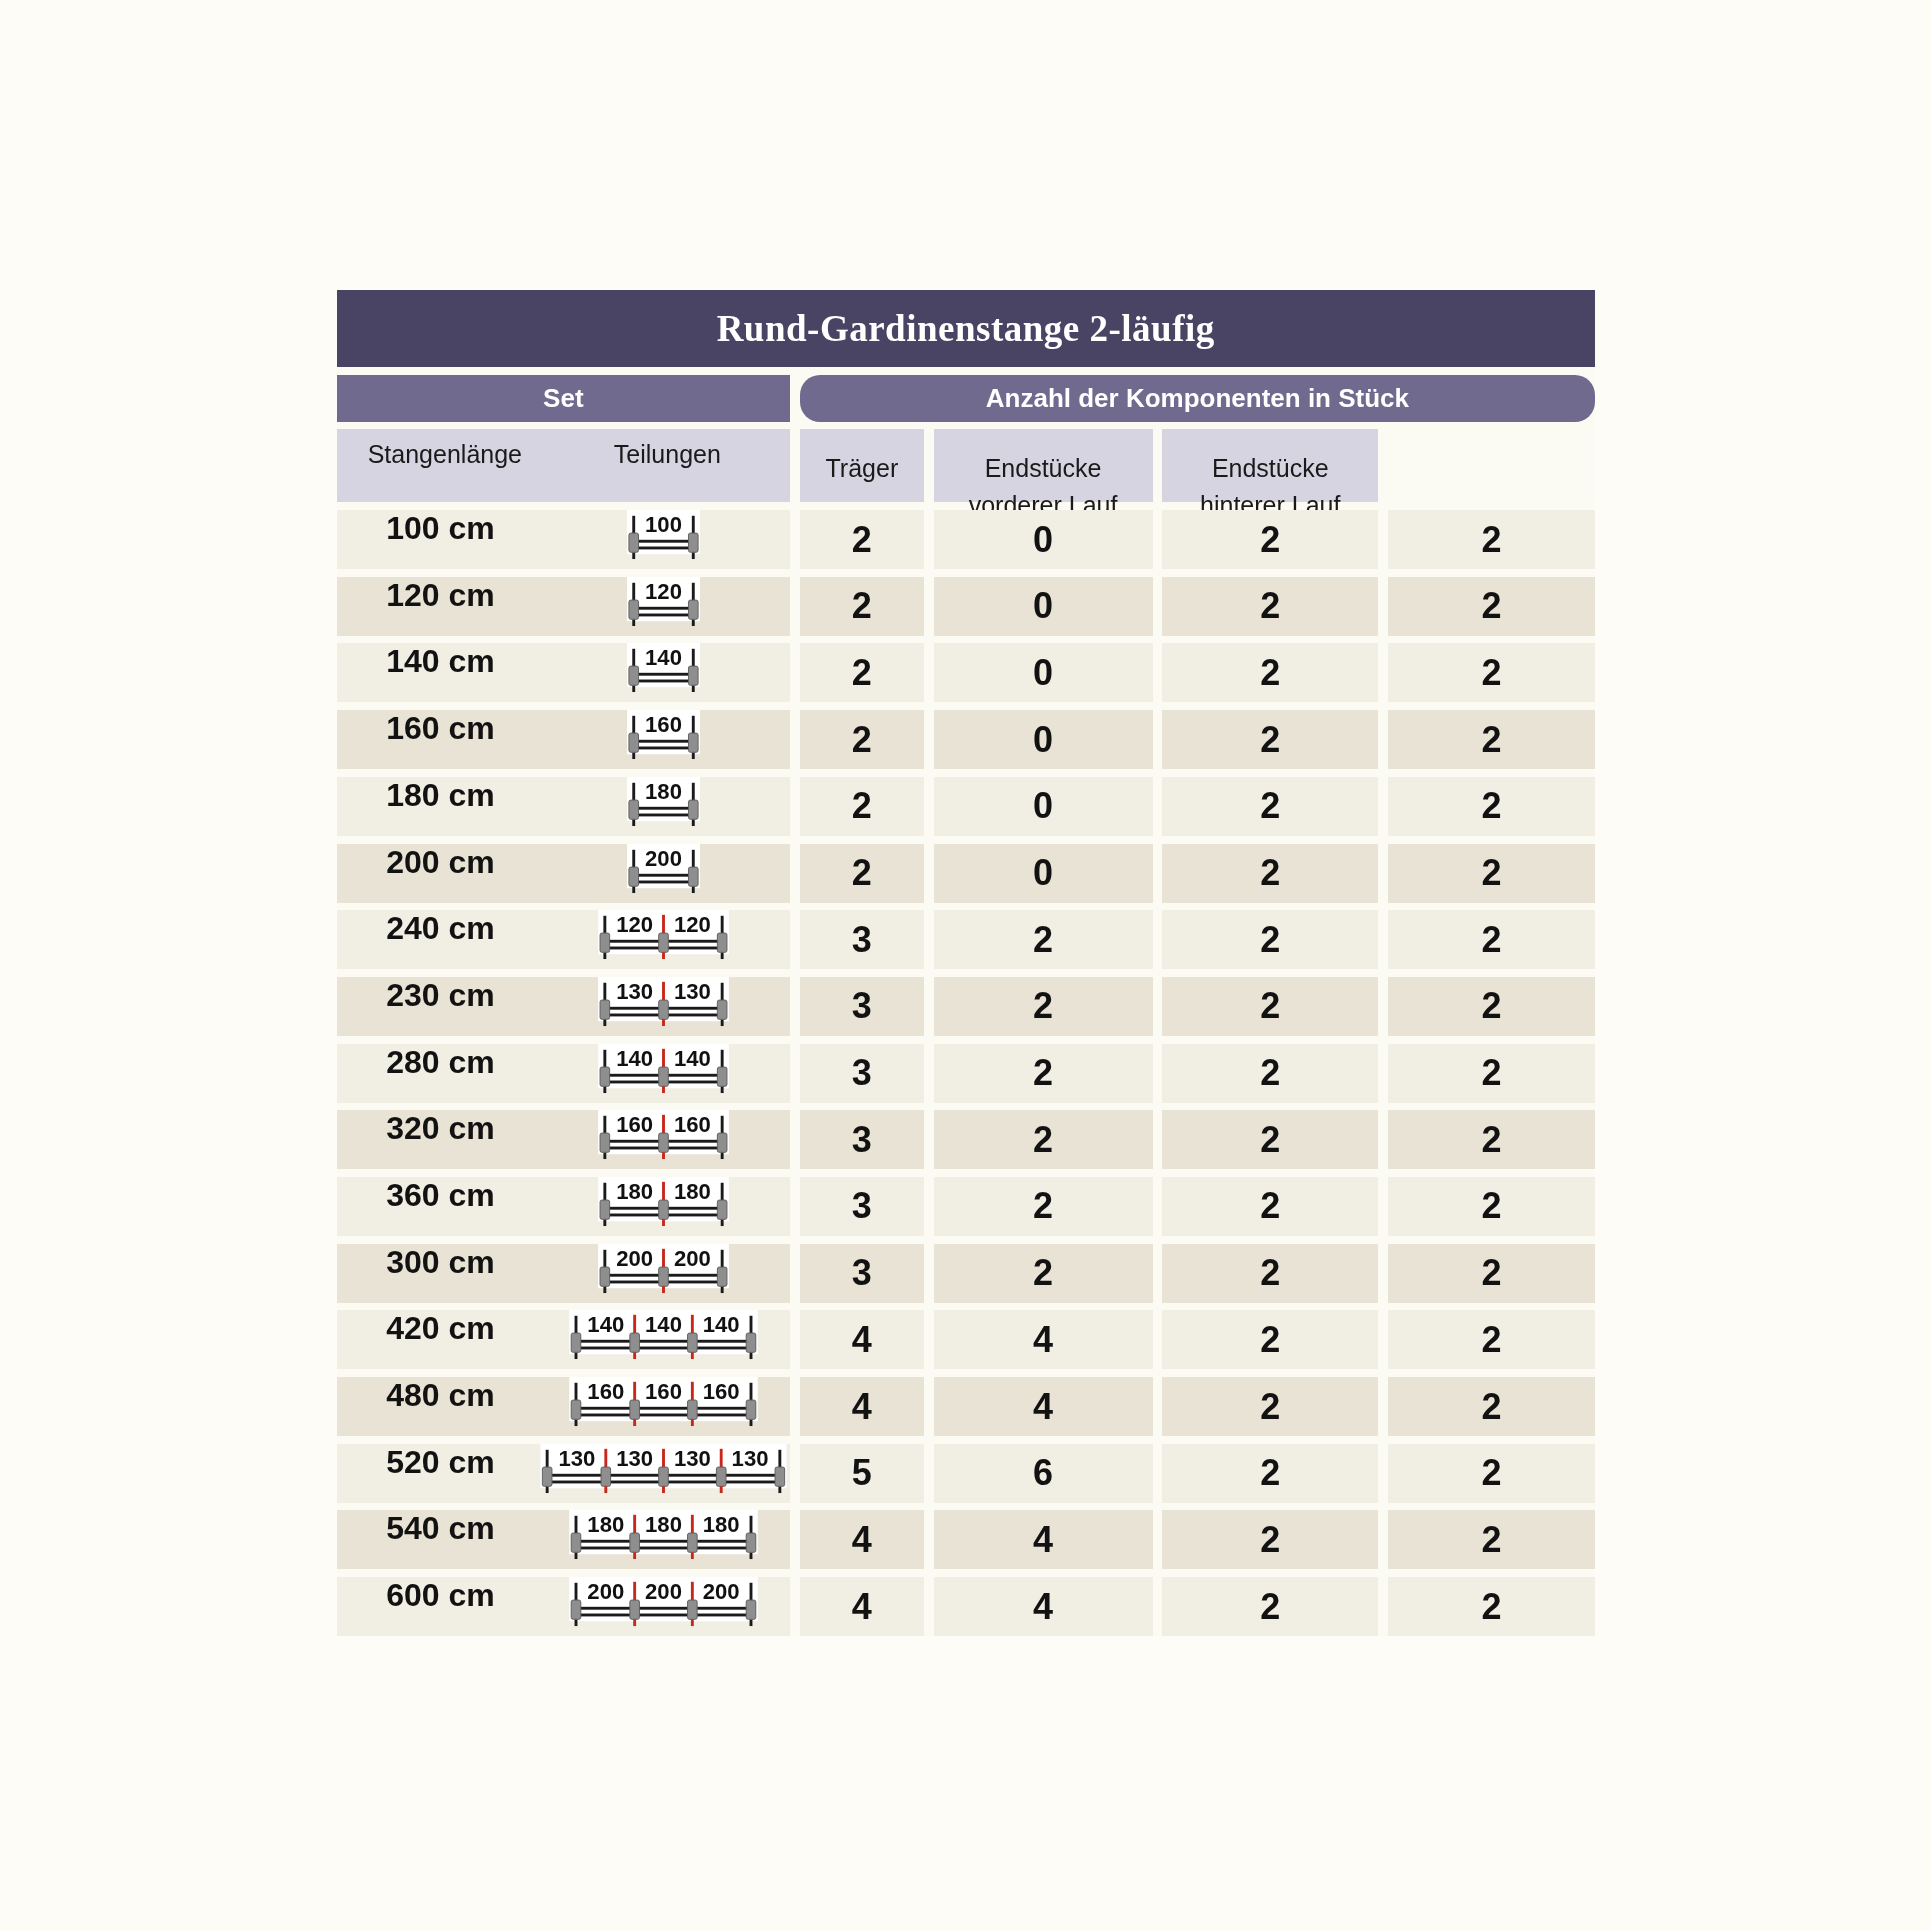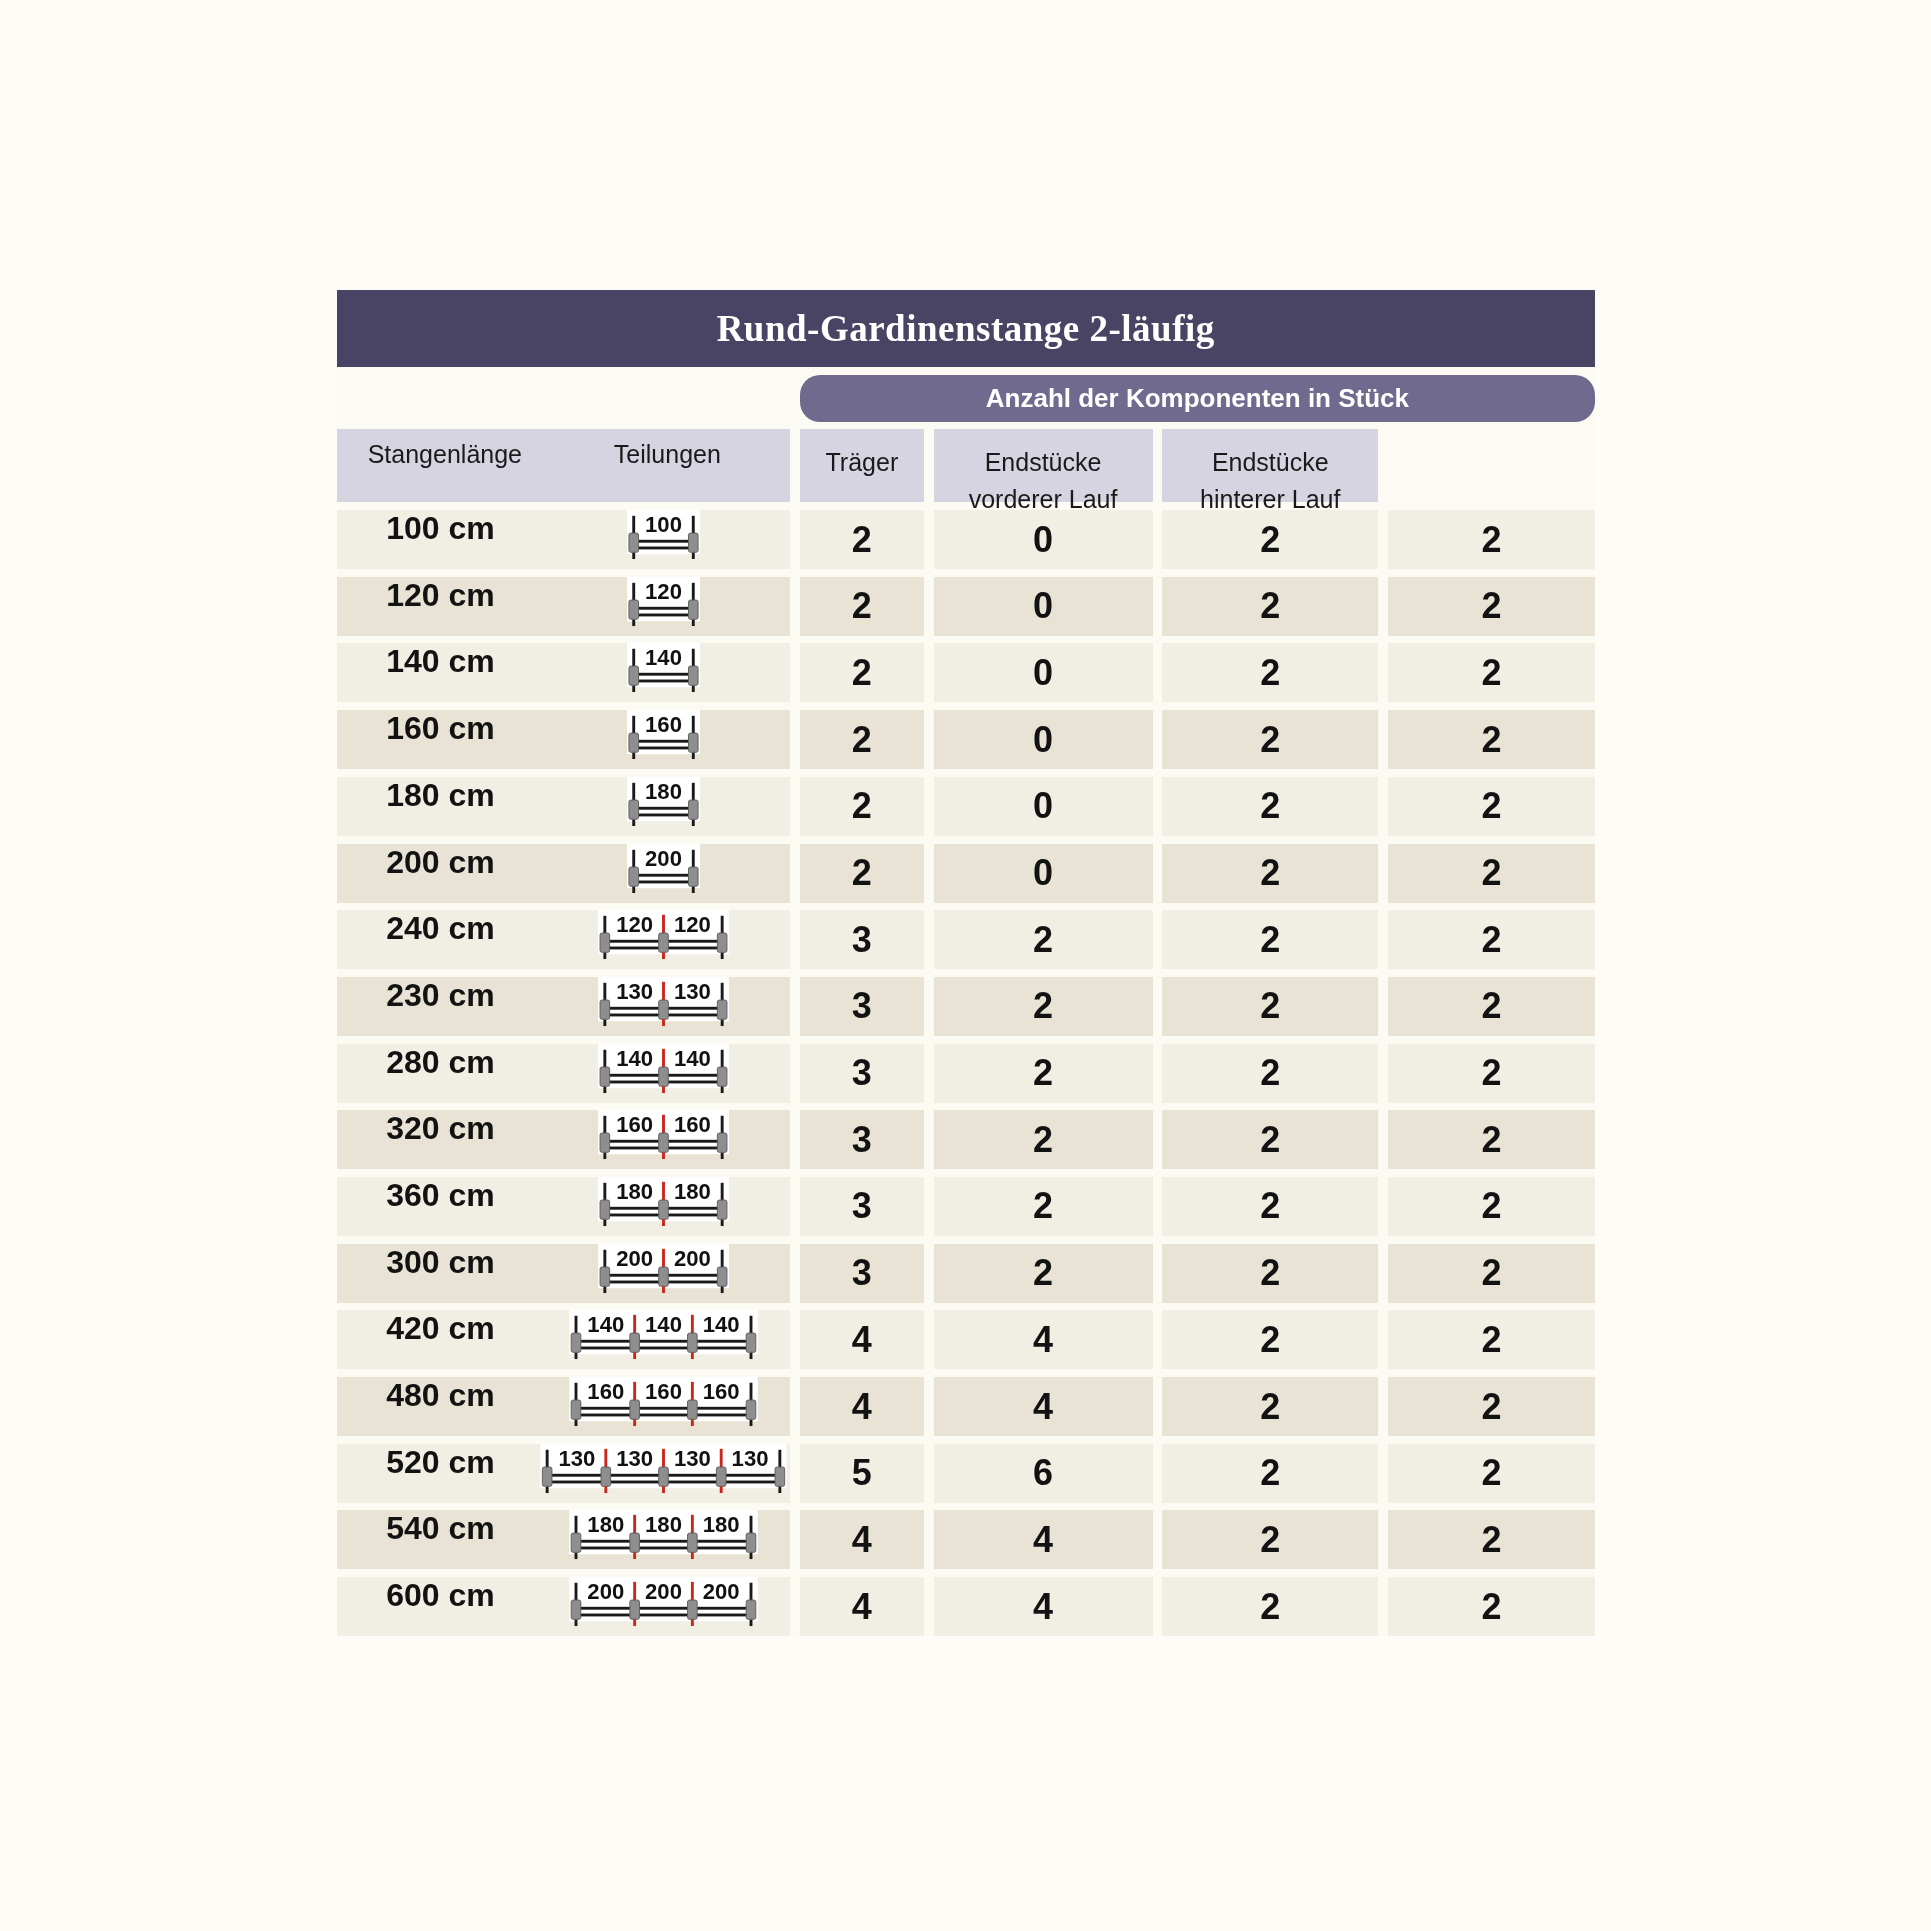--- a/index.html
+++ b/index.html
@@ -44,21 +44,21 @@
   .group-set { grid-column: 1 / 3; }
   .group-comp { grid-column: 3 / 7; border-radius: 20px; }
 
   .colhead {
     background: var(--c-colhead, #d7d4e2);
     color: #1a1a1a;
     font-size: 25px;
     line-height: 37px;
     justify-content: center;
     align-items: flex-start;
-    padding-top: 15px;
+    padding-top: 21px;
     text-align: center;
     white-space: pre-line;
   }
   .colhead-set {
     grid-column: 1 / 3;
     padding-top: 0;
     justify-content: center;
     white-space: normal;
   }
   .colhead-set > div { padding-top: 6.8px; }
@@ -93,20 +93,21 @@
   #rows-mount .row:nth-child(odd)  .cell { background: var(--c-row-light, #f1eee4); }
   #rows-mount .row:nth-child(even) .cell { background: var(--c-row-dark, #e8e3d4); }
 </style>
 </head>
 <body>
 
 <div class="spec-table">
 
   <div class="cell title-bar">Rund-Gardinenstange 2-läufig</div>
 
+  <div class="cell group group-set">Set</div>
   <div class="cell group group-comp">Anzahl der Komponenten in Stück</div>
 
   <div class="cell colhead colhead-set">
     <div class="h-len">Stangenlänge</div>
     <div class="h-div">Teilungen</div>
   </div>
   <div class="cell colhead">Träger</div>
   <div class="cell colhead">Endstücke
 vorderer Lauf</div>
   <div class="cell colhead">Endstücke

